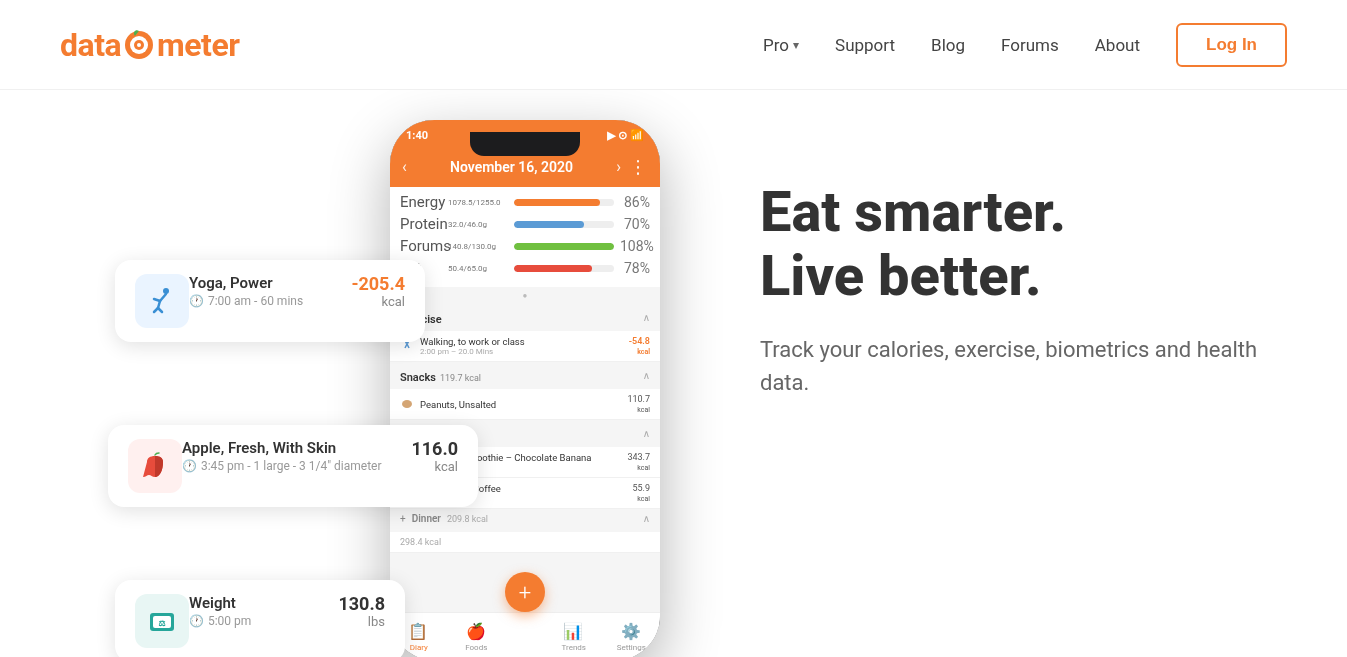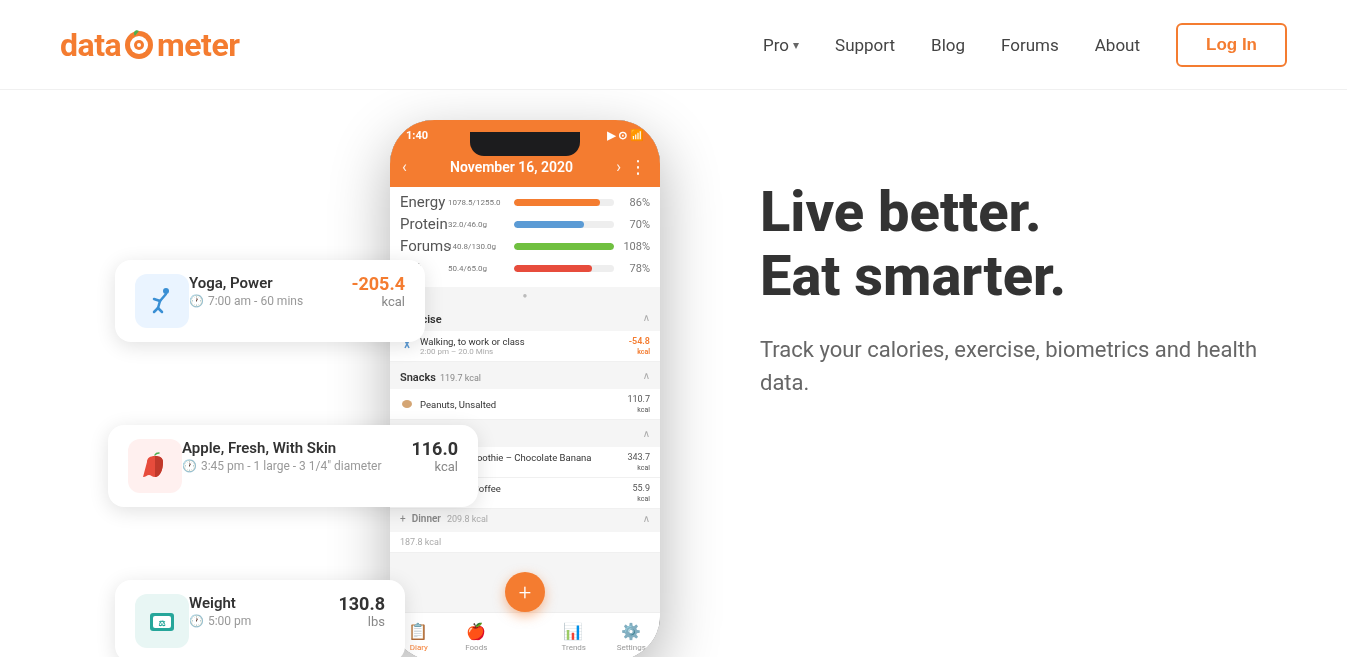--- a/index.html
+++ b/index.html
@@ -249,21 +249,21 @@
     .macro-bar {
       height: 100%;
       border-radius: 4px;
     }
     .bar-energy { background: #f47c30; }
     .bar-protein { background: #5b9bd5; }
     .bar-carbs { background: #70c040; }
     .bar-fat { background: #e74c3c; }
     .macro-pct {
       width: 30px;
-      font-size: 11px;
+      font-size: 14px;
       color: #777;
       text-align: right;
     }
     .macro-val {
       width: 60px;
       font-size: 9px;
       color: #777;
     }
 
     .phone-dot-indicator {
@@ -565,21 +565,21 @@
 
             <div class="phone-add-section">
               <span style="font-size:10px;color:#888;">+</span>
               <span style="font-size:10px;color:#888;font-weight:600;">Dinner</span>
               <span style="font-size:9px;color:#aaa;">209.8 kcal</span>
               <span style="margin-left:auto;font-size:10px;color:#aaa;">∧</span>
             </div>
 
             <div style="background:#f5f5f5;height:4px;"></div>
             <div class="diary-item">
-              <div style="font-size:9px;color:#aaa;">187.8 kcal</div>
+              <div style="font-size:9px;color:#aaa;">298.4 kcal</div>
             </div>
 
           </div>
 
           <div class="phone-fab">+</div>
 
           <div class="phone-bottom-nav">
             <div class="nav-tab">
               <span class="nav-tab-icon active">📋</span>
               <span class="nav-tab-label active">Diary</span>
@@ -666,19 +666,19 @@
       <div class="card-value">
         <div class="card-number positive" style="color:#333;">130.8</div>
         <div class="card-unit">lbs</div>
       </div>
     </div>
 
   </div>
 
   <div class="right-section">
     <h1 class="headline">
+      <span>Eat smarter.</span>
       <span>Live better.</span>
-      <span>Eat smarter.</span>
     </h1>
     <p class="subheadline">Track your calories, exercise, biometrics and health data.</p>
   </div>
 
 </main>
 
 </body></html>

